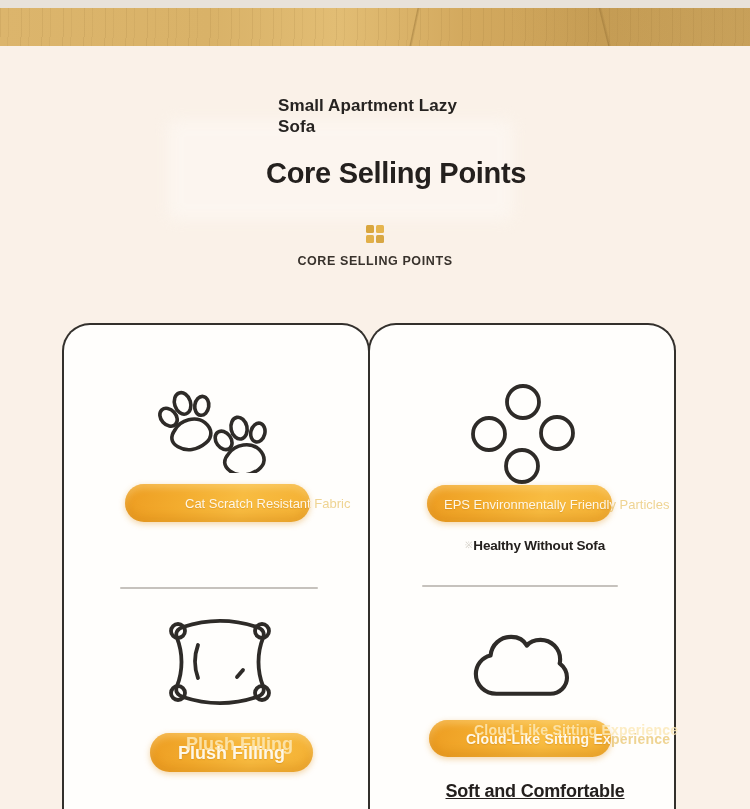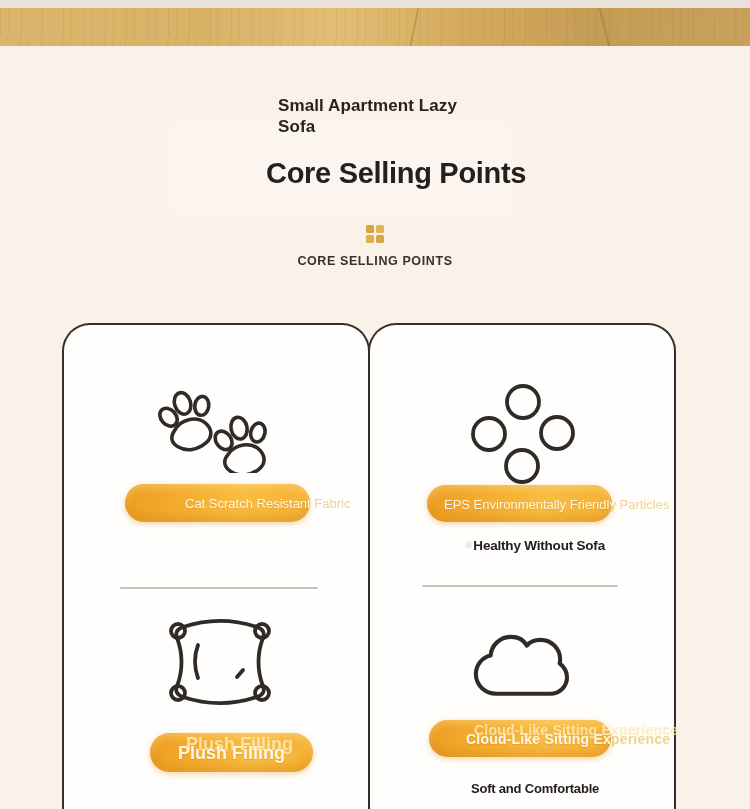--- a/index.html
+++ b/index.html
@@ -102,21 +102,21 @@
   .pill-rb { left:59px; top:395px; width:182px; height:37px; --txoff:37px; font-size:14px; font-weight:700; letter-spacing:.2px; }
 
   
   .caption {
     position:absolute; left:50%; white-space:nowrap;
     font-size:12.5px; font-weight:700; color:#24201E; letter-spacing:-.2px;
   }
   .cap-lt { top:215px; transform:translateX(calc(-50% + 34px)); font-size:13.5px; }
   .cap-rt { top:213px; transform:translateX(calc(-50% + 13px)); font-size:13.5px; }
   .cap-lb { top:447px; transform:translateX(calc(-50% + 44px)); }
-  .cap-rb { top:456px; transform:translateX(calc(-50% + 13px)); font-size:13px; }
+  .cap-rb { top:456px; transform:translateX(calc(-50% + 13px)); font-size:18px;text-decoration:underline; }
   .cap-prefix { color:#CFCAC2; font-size:9px; font-weight:400; vertical-align:2px; margin-right:1px; }
 
   .divider { position:absolute; height:2px; background:#C6C2BD; border-radius:1px; }
   .div-l { left:56px; top:262px; width:198px; }
   .div-r { left:52px; top:260px; width:196px; }
 </style>
 </head>
 <body>
 
 <div class="stage">

